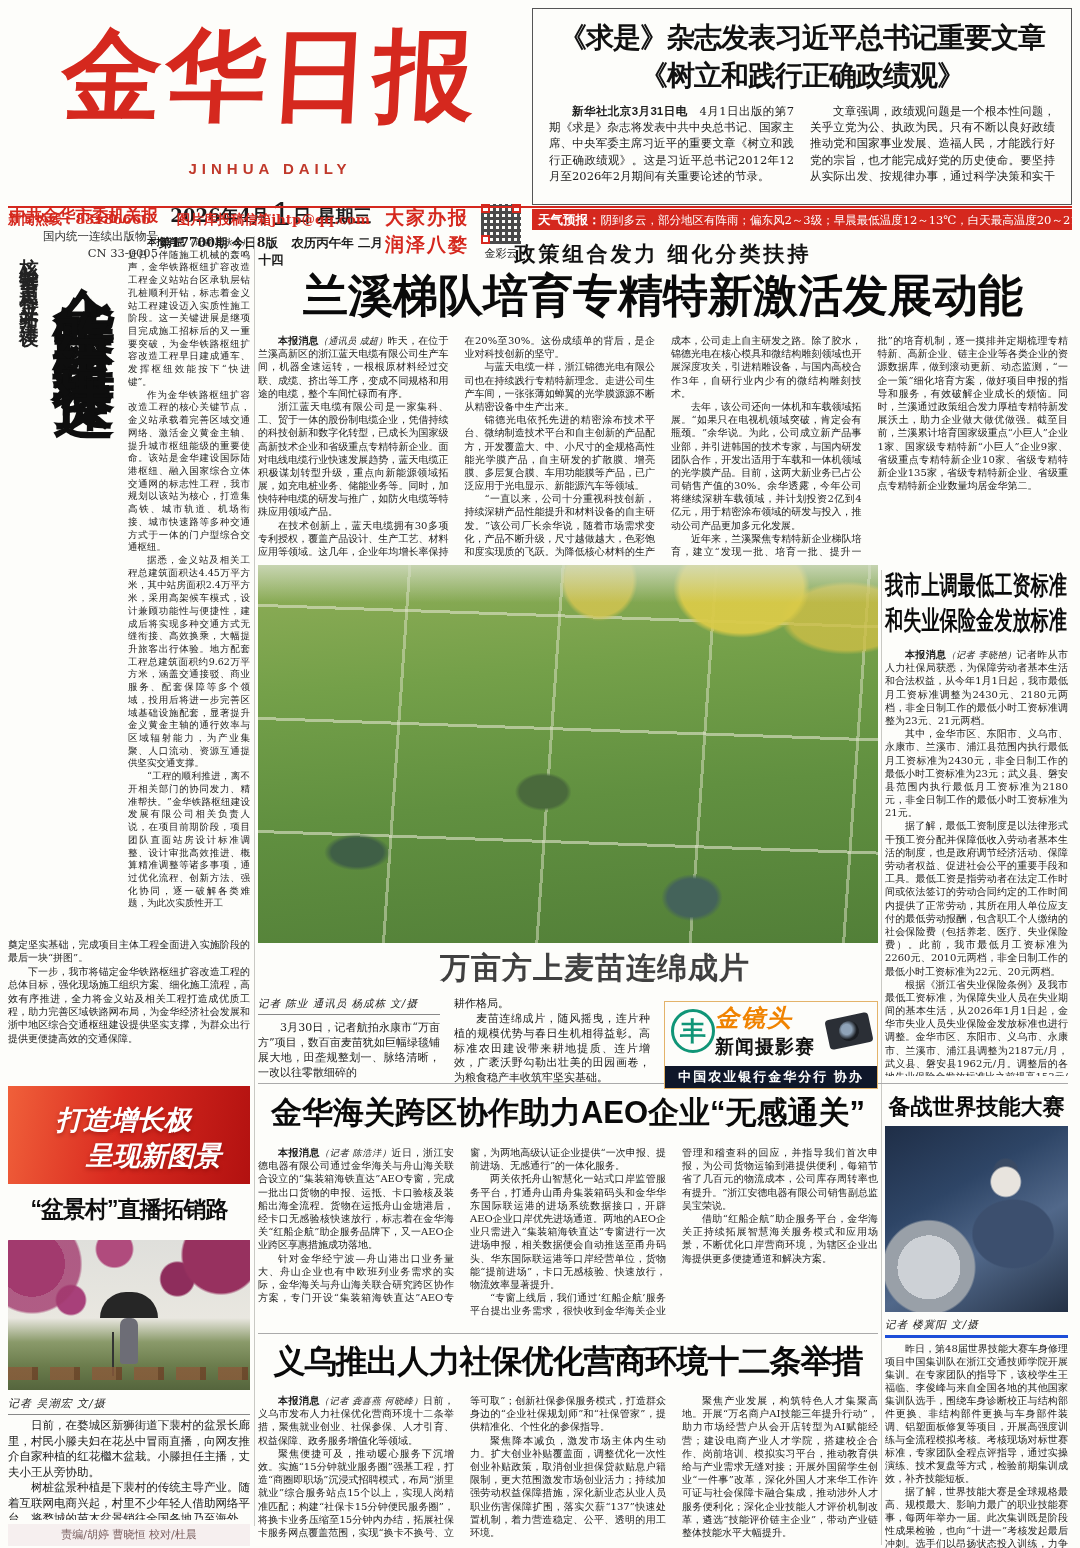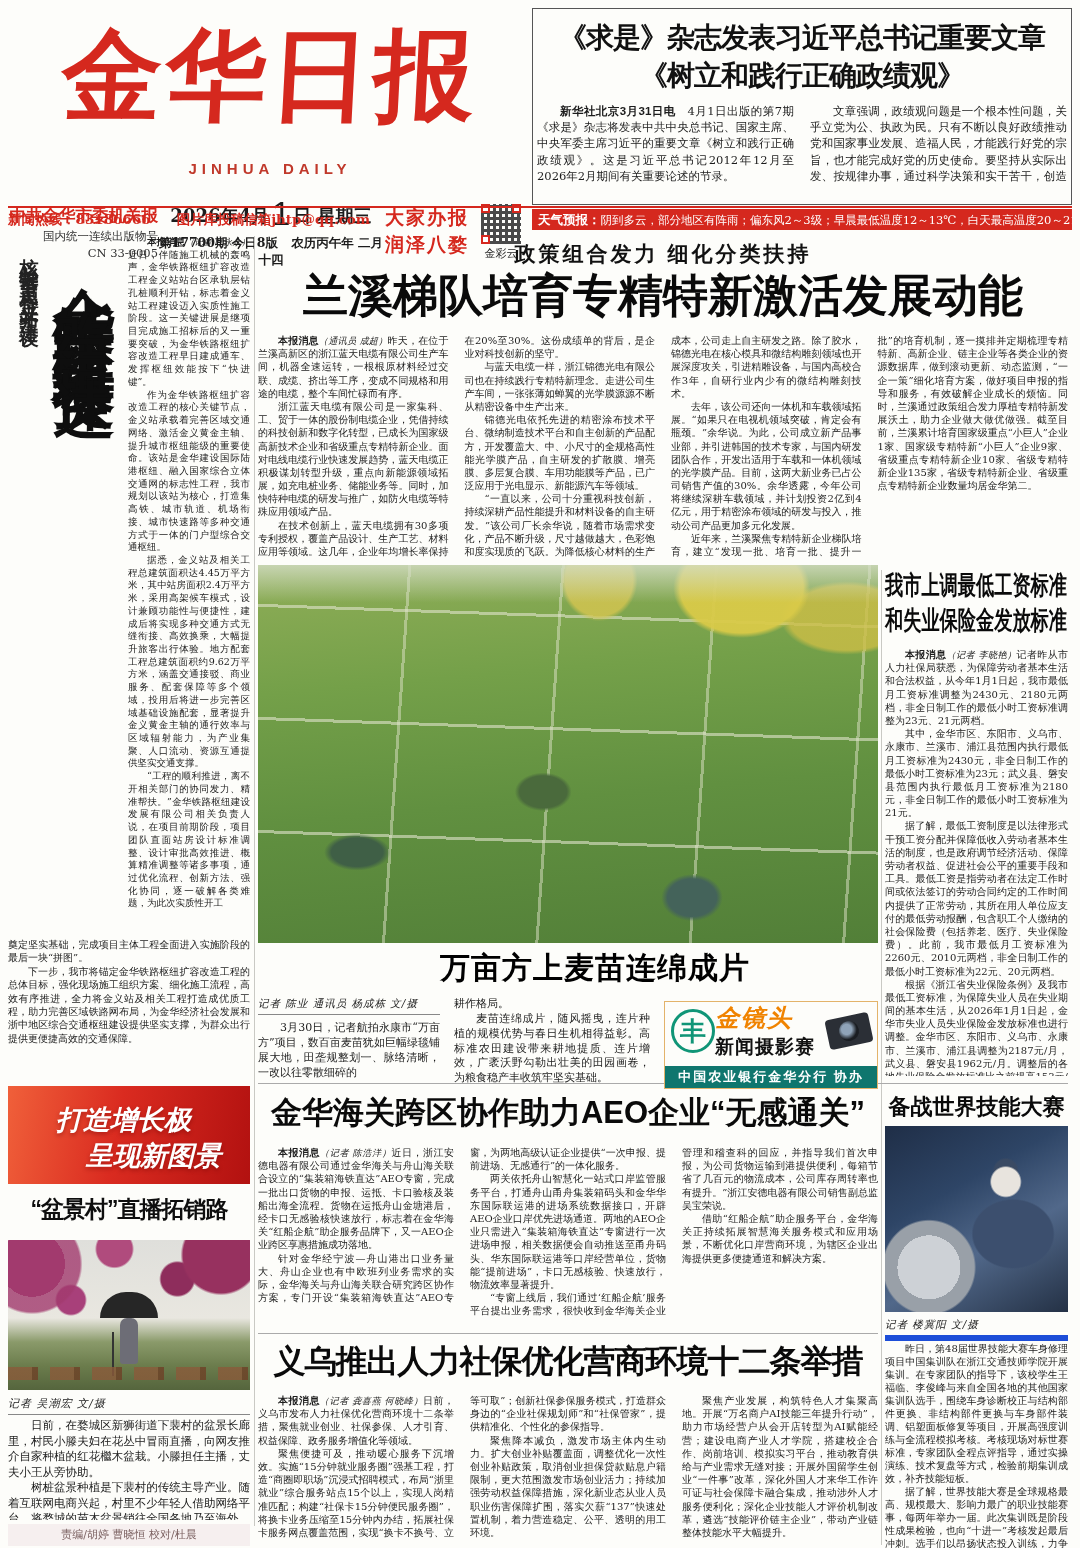--- a/index.html
+++ b/index.html
@@ -25,21 +25,21 @@
           font-family:"Liberation Sans",sans-serif;text-align:center;}
   .qr-wrap{width:62px;text-align:center;}
   .qr{position:relative;width:40px;height:40px;margin:0 auto;
       background-image:repeating-linear-gradient(0deg,#4a4a4a 0 3px,transparent 3px 6px),
                        repeating-linear-gradient(90deg,#4a4a4a 0 3px,transparent 3px 6px);}
   .qr-eye{position:absolute;width:9px;height:9px;background:#fff;border:2px solid #d5281e;box-sizing:border-box;}
   .qr-eye.tl{left:0;top:0}.qr-eye.tr{right:0;top:0}.qr-eye.bl{left:0;bottom:0}
   .qr-label{font-size:11px;margin-top:2px;}
   
   .top-story{position:absolute;left:532px;top:8px;width:540px;height:197px;border:1px solid #555;
-             box-sizing:border-box;padding:10px 4px 6px;}
+             box-sizing:border-box;padding:10px 16px 6px;}
   .ts-title{font-family:"Liberation Sans",sans-serif;font-weight:900;font-size:28px;line-height:1.35;
             text-align:center;letter-spacing:-1px;color:#111;}
   .ts-body{margin-top:8px;height:96px;column-count:2;column-gap:16px;column-fill:auto;overflow:hidden;
            font-size:11.5px;line-height:1.42;text-align:justify;}
   .ts-body p{margin:0;text-indent:2em;}
   .ts-body .lead-label{font-weight:bold;font-family:"Liberation Sans",sans-serif;}
   .red-rule{position:absolute;left:8px;top:206px;width:1064px;height:2px;background:#d5281e;}
   
   .infobar-left{position:absolute;left:8px;top:210px;width:520px;height:20px;display:flex;gap:26px;
                 align-items:center;color:#d5281e;font-weight:bold;font-size:13.5px;}
@@ -103,42 +103,42 @@
       radial-gradient(ellipse at 55% 4%,rgba(210,196,80,.85) 0 7%,transparent 8%),
       radial-gradient(ellipse at 95% 14%,rgba(205,190,70,.8) 0 7%,transparent 8%),
       radial-gradient(ellipse at 16% 76%,#3f5f46 0 3.5%,transparent 4.5%),
       radial-gradient(ellipse at 70% 88%,#44635a 0 4%,transparent 5%),
       radial-gradient(ellipse at 46% 60%,#4a6a3c 0 5%,transparent 6%),
       repeating-linear-gradient(2deg,transparent 0 110px,rgba(225,228,205,.6) 110px 113px),
       repeating-linear-gradient(94deg,transparent 0 150px,rgba(222,226,200,.5) 150px 153px),
       linear-gradient(175deg,#90ae58 0%,#74a049 30%,#619040 60%,#527f38 100%);}
   .caption-wrap{left:258px;top:948px;width:620px;height:130px;}
   .caption-headline{margin-left:182px;font-family:"Liberation Sans",sans-serif;font-weight:900;
-                    font-size:30px;color:#000000;letter-spacing:1px;}
+                    font-size:30px;color:#404040;letter-spacing:1px;}
   .caption-row{display:flex;gap:14px;margin-top:8px;}
   .cap-col1{width:182px;}
   .cap-byline{font-size:10.5px;font-style:italic;border-bottom:1px solid #888;padding-bottom:3px;letter-spacing:1px;}
   .cap-text{font-size:11px;line-height:1.35;text-align:justify;margin-top:6px;}
   .cap-col2{width:196px;font-size:11px;line-height:1.35;text-align:justify;}
   .cap-col2 p, .cap-col1 p{margin:0;text-indent:2em;}
   .cap-col1 p{text-indent:2em;}
   .cap-col2 p.noindent{text-indent:0;}
   
   .jlens{flex:1;border:1px solid #e3b36a;position:relative;height:86px;margin-top:4px;}
   .jlens-top{display:flex;align-items:center;height:58px;padding:0 6px;}
   .abc-logo{width:44px;height:44px;border:3px solid #109577;border-radius:50%;box-sizing:border-box;
             display:flex;align-items:center;justify-content:center;color:#109577;font-weight:900;
             font-size:26px;font-family:"Liberation Sans",sans-serif;}
   .jlens-text{flex:1;}
   .jlens-title{color:#f08300;font-weight:900;font-style:italic;font-size:24px;font-family:"Liberation Sans",sans-serif;letter-spacing:2px;}
   .jlens-sub{color:#111;font-weight:900;font-size:19px;font-family:"Liberation Sans",sans-serif;letter-spacing:1px;}
   .camera{width:44px;height:30px;background:#2b2f36;border-radius:4px;position:relative;transform:rotate(-12deg);}
   .camera .lens{position:absolute;left:12px;top:5px;width:20px;height:20px;border-radius:50%;
                 background:radial-gradient(circle at 40% 40%,#8fa3b8 0 30%,#1a1d22 60%);}
-  .jlens-bar{position:absolute;left:0;bottom:0;width:100%;height:22px;line-height:22px;background:#0f766e;
+  .jlens-bar{position:absolute;left:0;bottom:0;width:100%;height:22px;line-height:22px;background:#0f172a;
              color:#fff;text-align:center;font-size:13px;font-weight:bold;font-family:"Liberation Sans",sans-serif;letter-spacing:2px;}
   
   .wage-headline{left:885px;top:568px;width:183px;font-family:"Liberation Sans",sans-serif;font-weight:900;
                  font-size:26px;line-height:1.35;color:#0a0a0a;white-space:nowrap;}
   .condense{display:inline-block;transform:scaleX(.70);transform-origin:0 50%;}
   .wage-body{left:885px;top:648px;width:183px;height:428px;overflow:hidden;font-size:10px;line-height:1.32;text-align:justify;}
   
   .aeo-headline{left:258px;top:1092px;width:620px;text-align:center;font-family:"Liberation Sans",sans-serif;
                 font-weight:900;font-size:31px;color:#0a0a0a;}
   .aeo-body{left:258px;top:1146px;width:620px;height:182px;column-count:3;column-gap:16px;column-fill:auto;
@@ -152,21 +152,21 @@
   .skills-headline{left:885px;top:1092px;width:183px;text-align:center;font-family:"Liberation Sans",sans-serif;
                    font-weight:900;font-size:22px;color:#0a0a0a;}
   .skills-photo{left:885px;top:1126px;width:183px;height:186px;
     background:
       radial-gradient(circle at 66% 30%,#e8e4de 0 8%,transparent 9%),
       radial-gradient(circle at 66% 24%,#3a4a63 0 6%,transparent 7%),
       radial-gradient(ellipse at 70% 58%,#3c4f6e 0 22%,transparent 23%),
       radial-gradient(ellipse at 24% 76%,#cdd1d6 0 16%,#99a0a8 16% 23%,transparent 24%),
       linear-gradient(150deg,#1f2e47 0%,#2e4566 35%,#51688a 62%,#243145 100%);}
   .skills-byline{left:885px;top:1318px;width:183px;font-size:10.5px;font-style:italic;
-                 border-bottom:6px solid #1d4ed8;padding-bottom:3px;letter-spacing:1px;}
+                 border-bottom:3px solid #1d4ed8;padding-bottom:3px;letter-spacing:1px;}
   .skills-body{left:885px;top:1342px;width:183px;height:206px;overflow:hidden;font-size:10px;line-height:1.3;text-align:justify;}
 </style>
 </head>
 <body>
 
 <div class="page">
 
   <div class="mast">
     <div class="mast-title">金华日报</div>
     <div class="eng-row">

